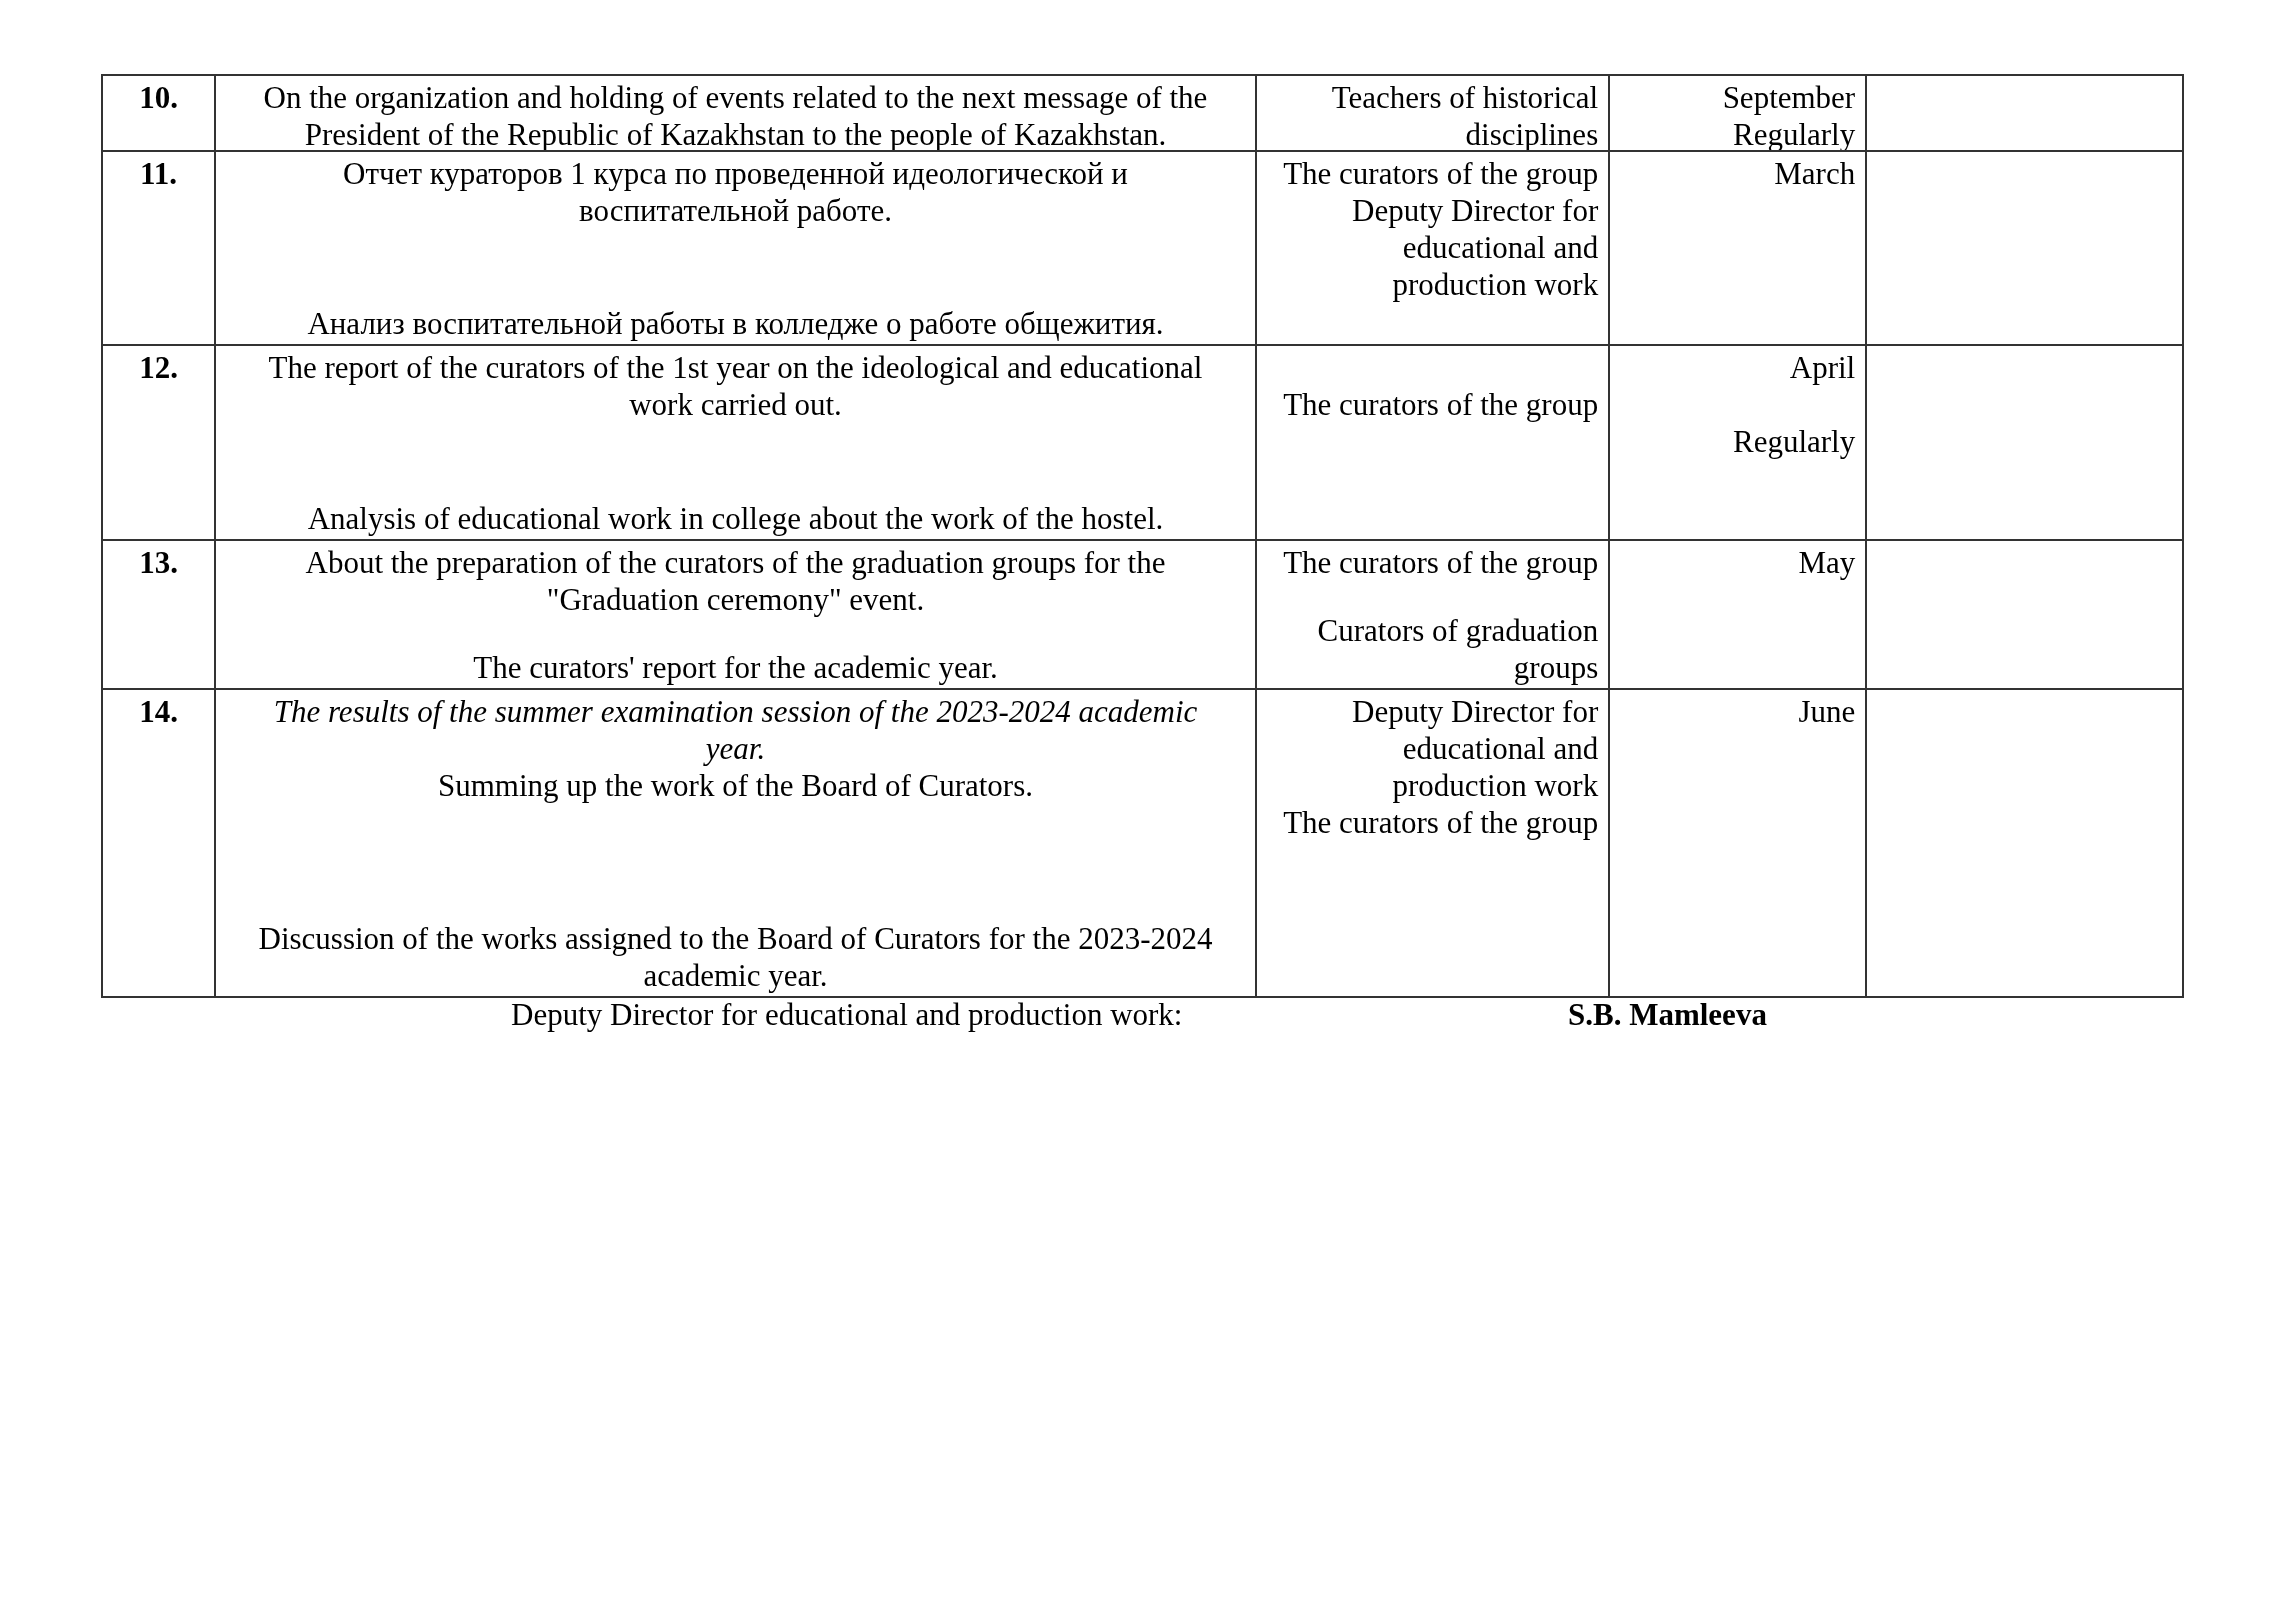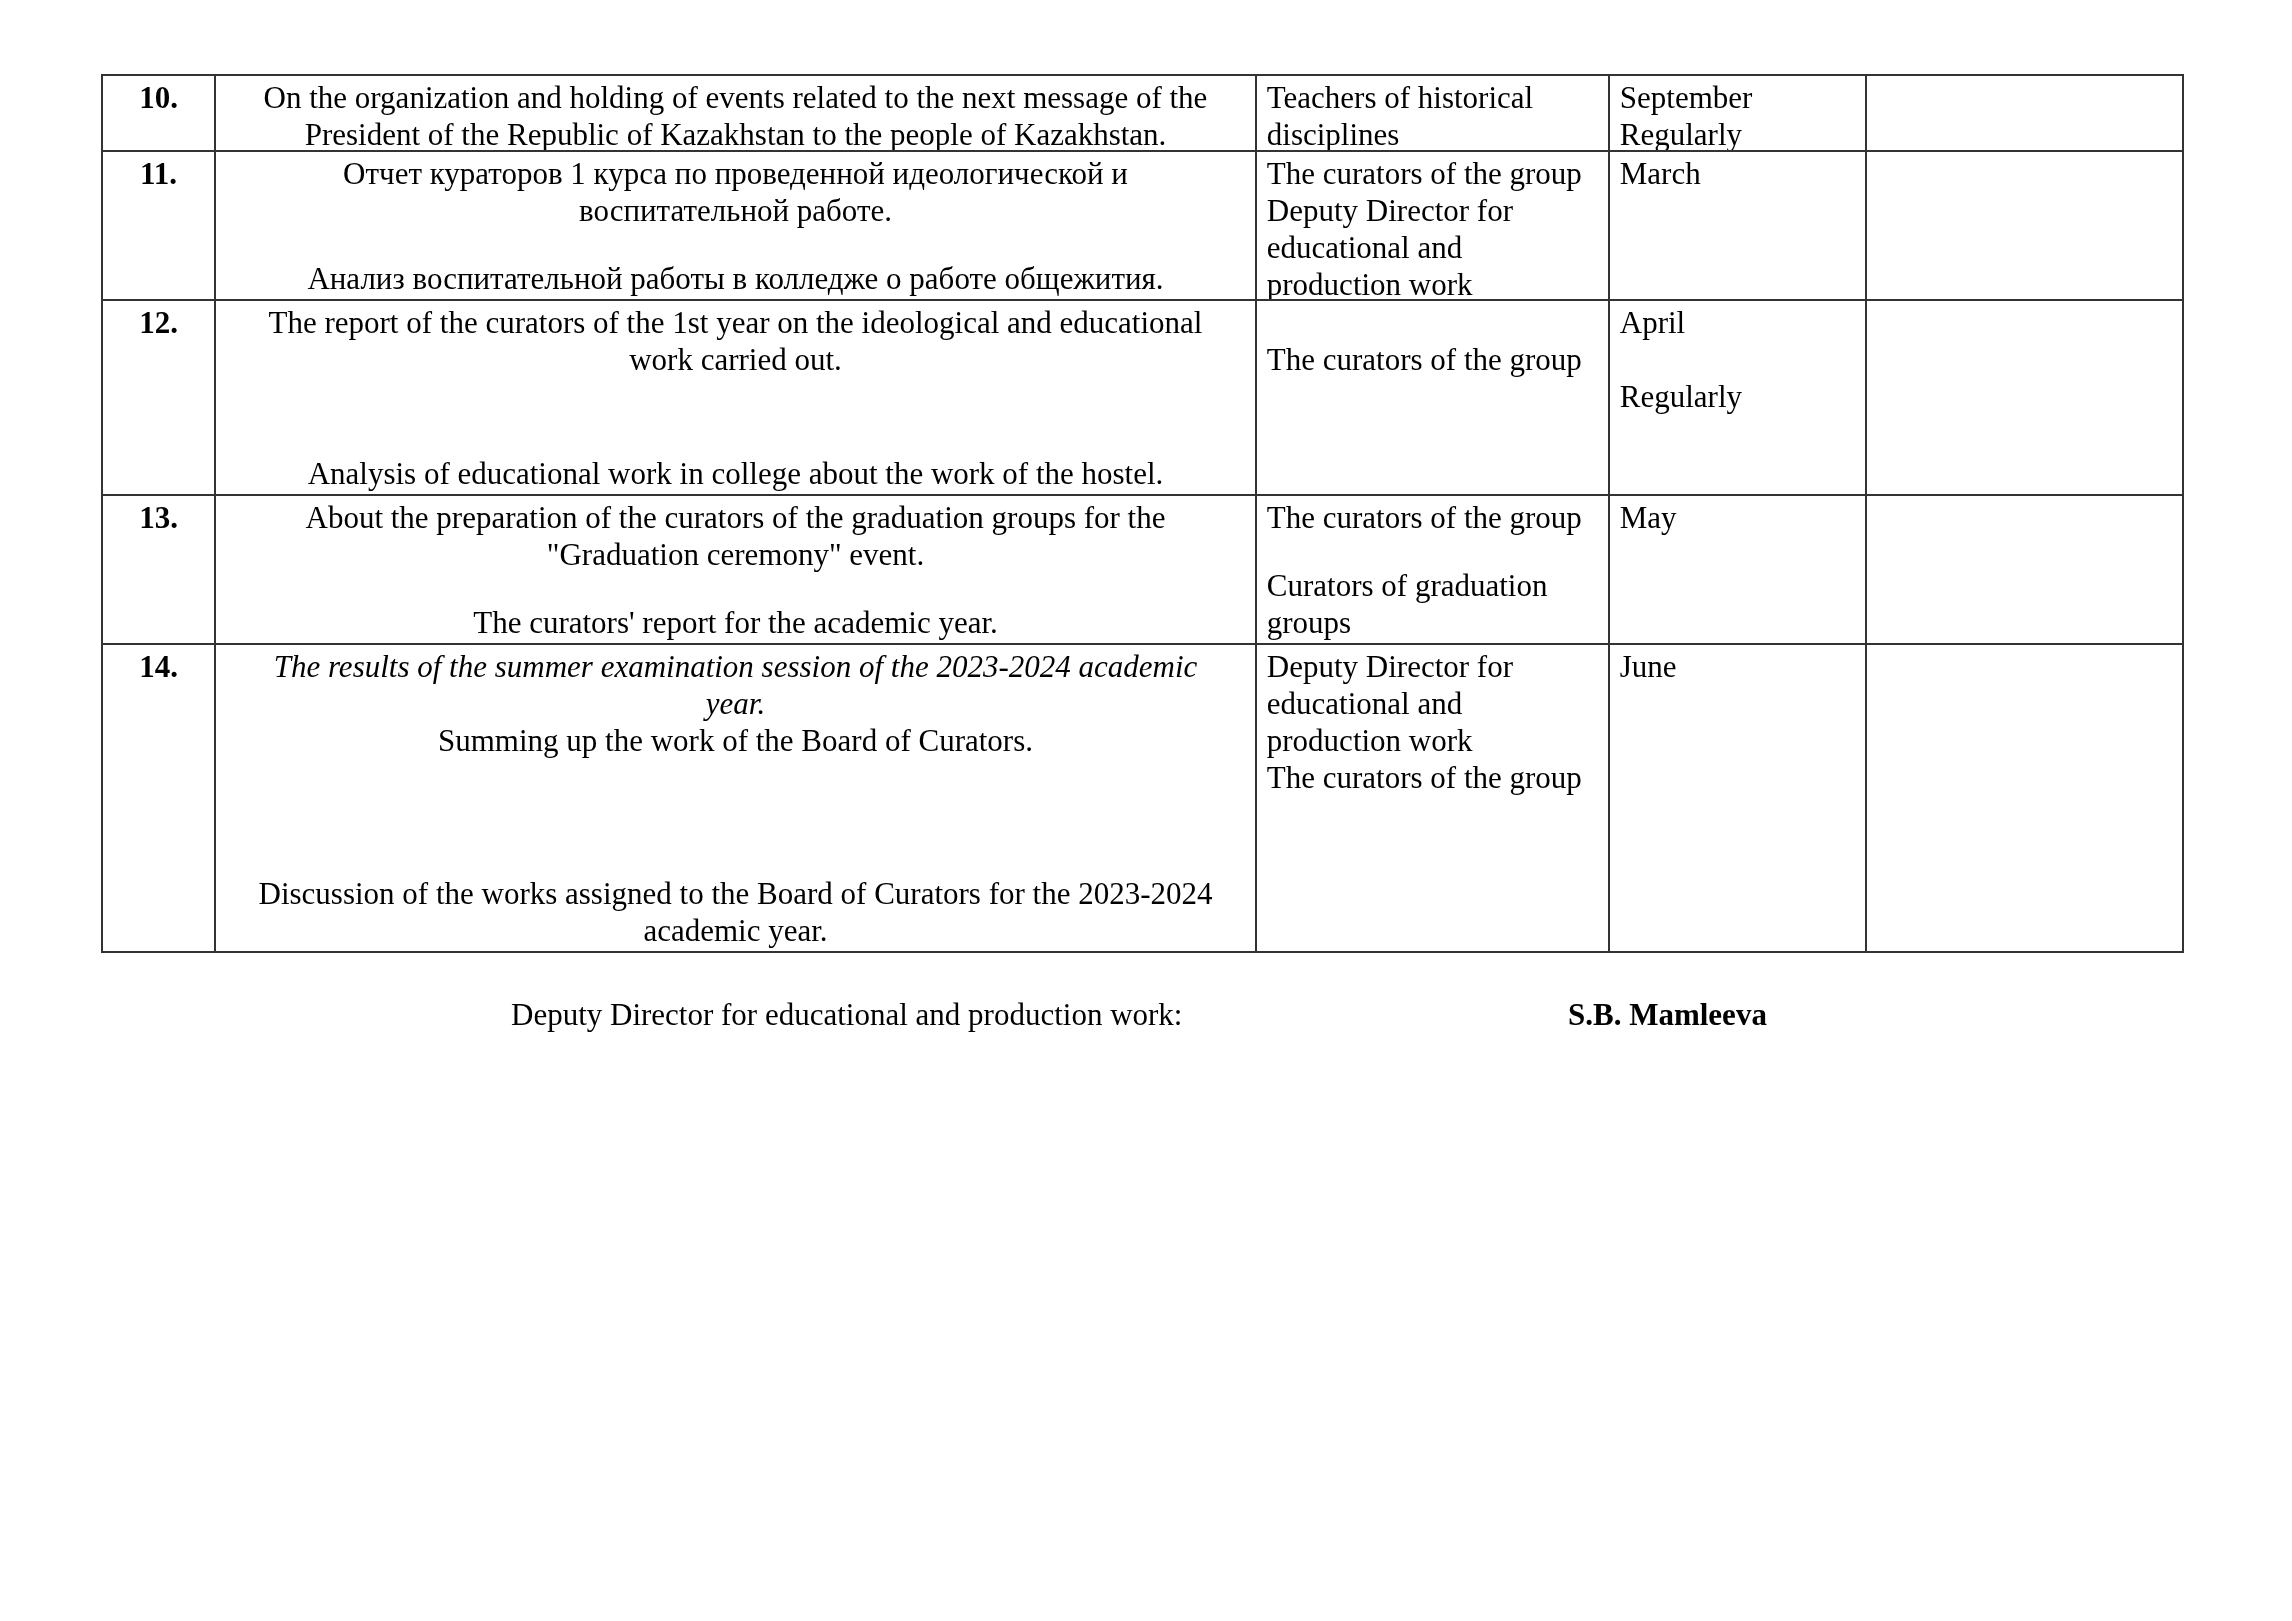--- a/index.html
+++ b/index.html
@@ -33,28 +33,28 @@
   }
   .cell {
     box-sizing: border-box;
     display: flex;
     flex-direction: column;
     padding: 2.9px 9.8px 2px 9.8px;
   }
   td.c-desc .cell { padding: 2.9px 21.6px 2px 21.6px; }
   
   .h-r0 { height: 74px; }
-  .h-r1 { height: 147px; }
+  .h-r1 { height: 192px; }
   .h-r2 { height: 193px; }
   .h-r3 { height: 147px; }
   .h-r4 { height: 306px; }
 
   td.c-num { text-align: center; font-weight: bold; }
   td.c-desc { text-align: center; }
-  td.c-resp, td.c-time { text-align: left; }
+  td.c-resp, td.c-time { text-align: right; }
 
   .para { flex: none; }
   .pin { margin-top: auto; }   
   .sp { flex: none; height: 37px; } 
   .mw940 { max-width: 921px; margin-left: auto; margin-right: auto; }
   .mw990 { max-width: 970px; margin-left: auto; margin-right: auto; font-style: italic; }
 
   .signature {
     position: absolute;
     top: 996px;

